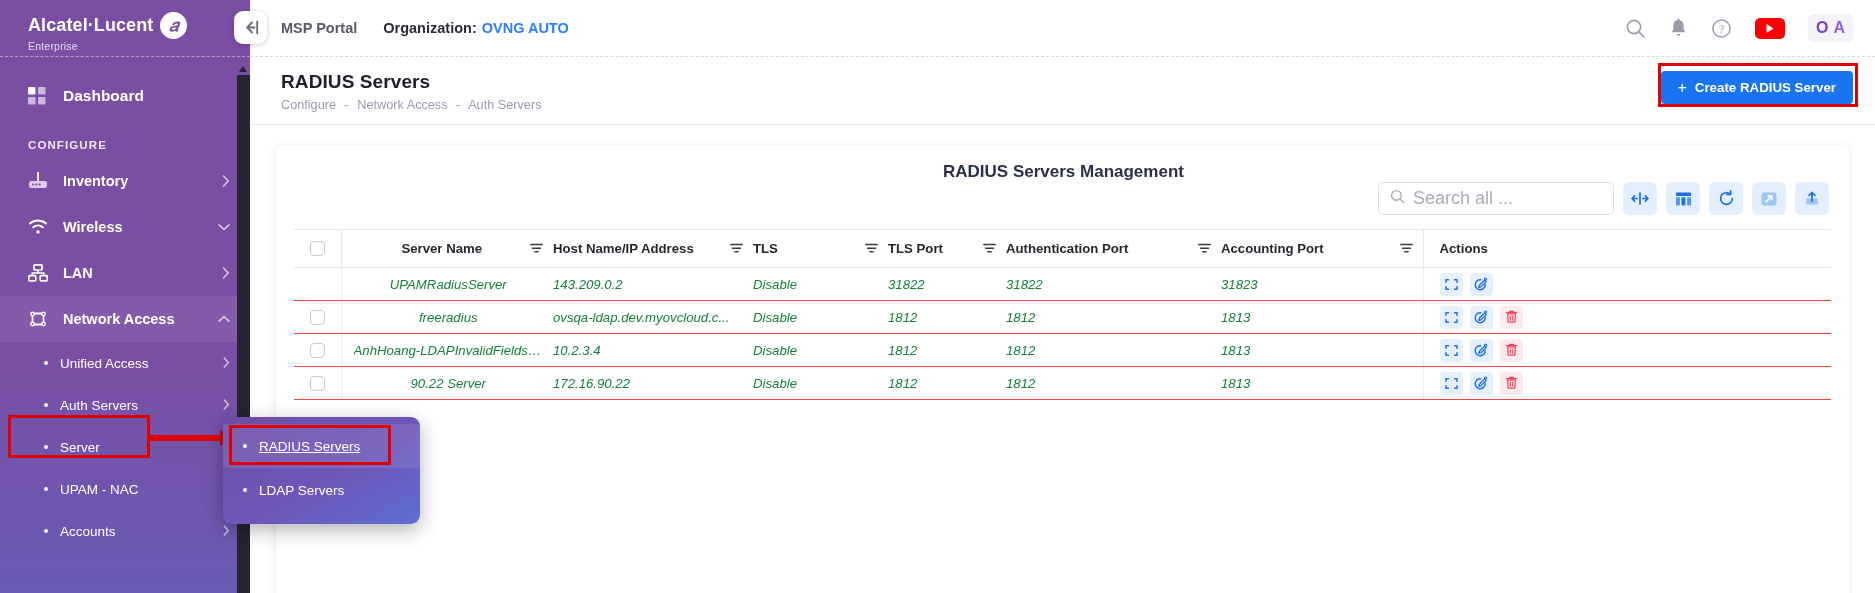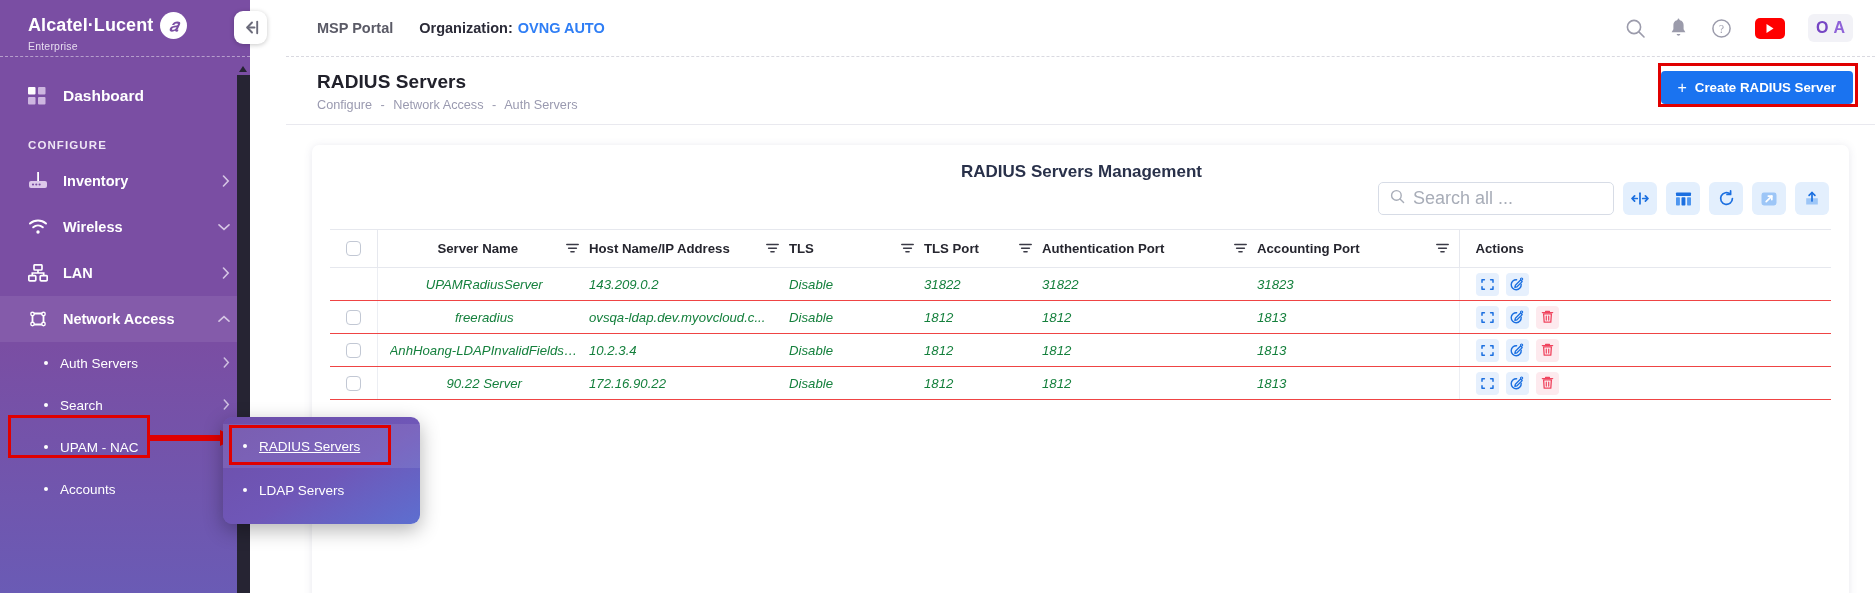--- a/index.html
+++ b/index.html
@@ -110,21 +110,21 @@
   }
   .flyout-item .fl-label { font-size:13.5px; font-weight:500; }
   .flyout-item.selected .fl-label { text-decoration:underline; }
   .flyout-item.selected { background:rgba(255,255,255,.09); }
   #flyout-highlight {
     position:absolute; left:229px; top:425px; width:162px; height:40px;
     border:3px solid #e00000; z-index:38; pointer-events:none;
   }
 
   
-  #main { position:absolute; left:250px; top:0; right:0; height:593px; background:#fff;margin-left:36px; }
+  #main { position:absolute; left:250px; top:0; right:0; height:593px; background:#fff; }
 
   #topbar {
     height:57px; display:flex; align-items:center; padding:0 22px 0 31px;
     border-bottom:1px dashed #d9d9e0; background:#fff;
   }
   #msp-portal { font-size:14.5px; color:#5a5a66; font-weight:600; }
   #org-wrap { margin-left:26px; font-size:14.5px; font-weight:700; color:#2b2b38; }
   #org-name { color:#2f7ef5; margin-left:5px; }
   #topbar-right { margin-left:auto; display:flex; align-items:center; gap:23px; }
   .tb-ico { cursor:pointer; display:flex; align-items:center; justify-content:center; }
@@ -315,34 +315,43 @@
         </svg>
       </span>
       <span class="ni-label">Network Access</span>
       <span class="ni-chev">
         <svg width="12" height="8" viewBox="0 0 12 8">
             <path d="M1 6.2L6 1.7L11 6.2" stroke="#d6c6e4" stroke-width="1.6" fill="none" stroke-linecap="round"></path>
           </svg>
       </span>
     </div>
 
+    <div class="subnav-item">
+      <span class="dot"></span>
+      <span class="sn-label">Unified Access</span>
+      <span class="sn-chev">
+        <svg width="7" height="11" viewBox="0 0 7 11">
+            <path d="M1.3 1L5.3 5.5L1.3 10" stroke="#cfc0e0" stroke-width="1.5" fill="none" stroke-linecap="round"></path>
+          </svg>
+      </span>
+    </div>
 
     <div class="subnav-item">
       <span class="dot"></span>
       <span class="sn-label">Auth Servers</span>
       <span class="sn-chev">
         <svg width="7" height="11" viewBox="0 0 7 11">
             <path d="M1.3 1L5.3 5.5L1.3 10" stroke="#cfc0e0" stroke-width="1.5" fill="none" stroke-linecap="round"></path>
           </svg>
       </span>
     </div>
 
     <div class="subnav-item">
       <span class="dot"></span>
-      <span class="sn-label">Search</span>
+      <span class="sn-label">Server</span>
       <span class="sn-chev">
         <svg width="7" height="11" viewBox="0 0 7 11">
             <path d="M1.3 1L5.3 5.5L1.3 10" stroke="#cfc0e0" stroke-width="1.5" fill="none" stroke-linecap="round"></path>
           </svg>
       </span>
     </div>
 
     <div class="subnav-item">
       <span class="dot"></span>
       <span class="sn-label">UPAM - NAC</span>

